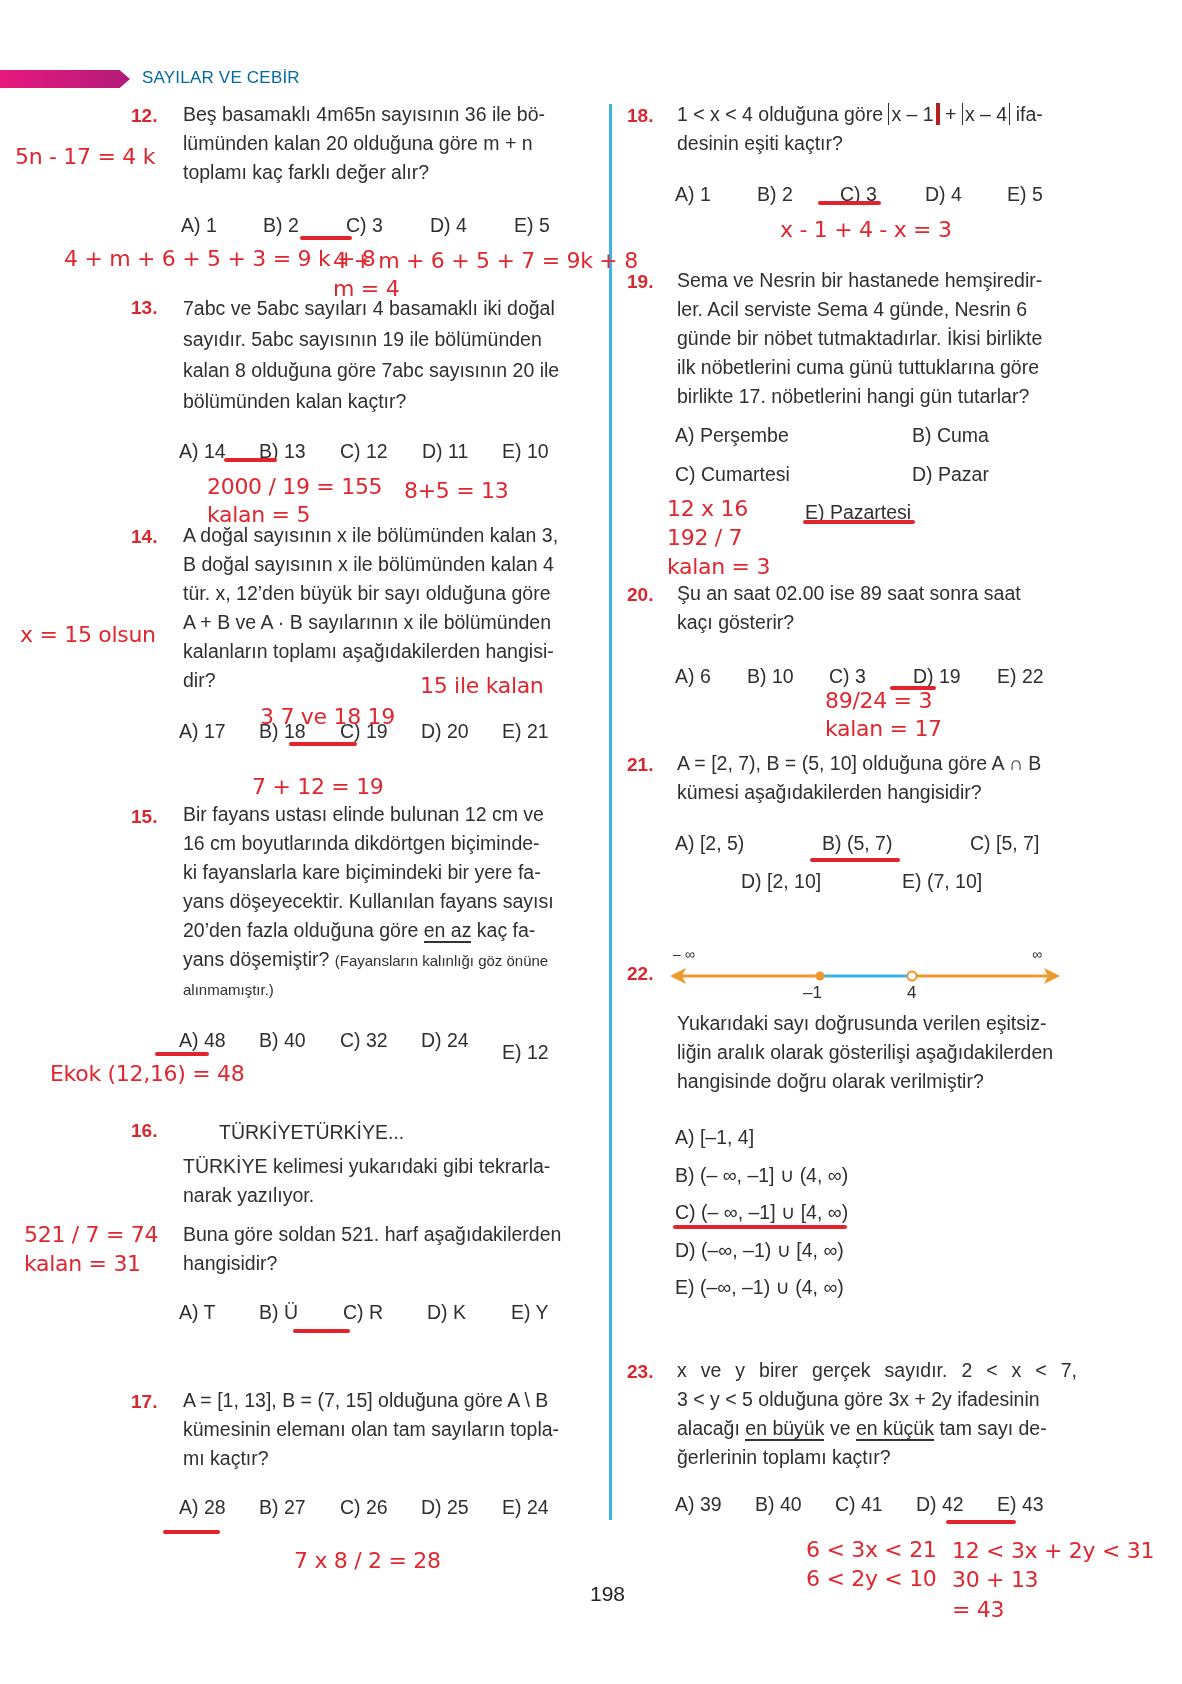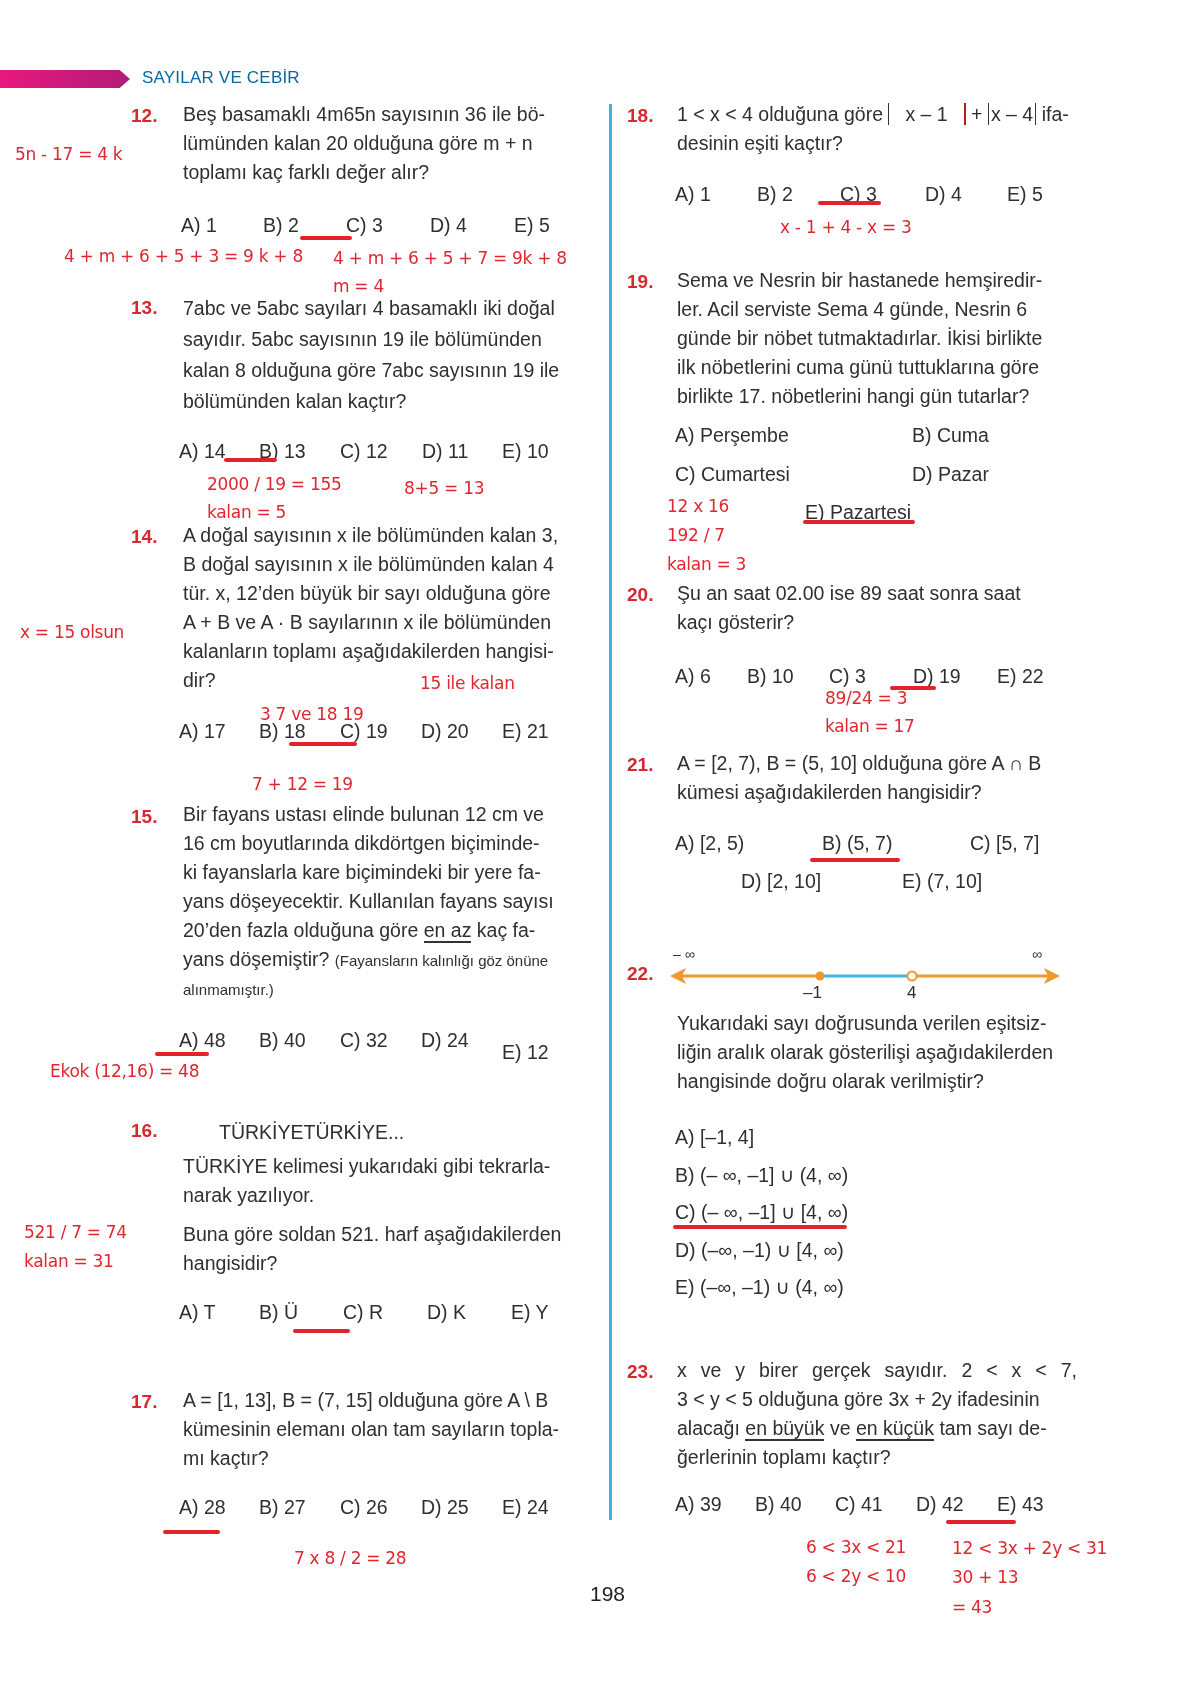--- a/index.html
+++ b/index.html
@@ -8,21 +8,21 @@
   .abs { position:absolute; }
   .header-bar { left:0; top:70px; width:130px; height:18px;
     background:linear-gradient(90deg,#e8197f 0%,#b21b78 100%);
     clip-path:polygon(0 0, 92% 0, 100% 50%, 92% 100%, 0 100%); }
   .header-title { left:142px; top:68px; font-size:17px; color:#0369a1; letter-spacing:0.2px; }
   .divider { left:609px; top:104px; width:3px; height:1416px; background:#3db4e2; }
   .qnum { font-weight:bold; color:#d7272f; font-size:19px; }
   .qtext { font-size:19.5px; line-height:29px; color:#2f2f2f; text-align:justify; }
   .qtext-r { font-size:19.5px; line-height:29px; color:#2f2f2f; text-align:justify; }
   .opt { font-size:19.5px; color:#2f2f2f; white-space:nowrap; }
-  .note { color:#e0262e; font-size:17px; white-space:nowrap; font-family:"DejaVu Sans", sans-serif; letter-spacing:-0.3px; }
+  .note { color:#e0262e; font-size:22px; white-space:nowrap; font-family:"DejaVu Sans", sans-serif; letter-spacing:-0.3px; }
   .uline-red { height:4px; background:#e3232c; border-radius:2px; }
   .small { font-size:15px; }
   .pagenum { left:590px; top:1582px; font-size:21px; color:#222; }
   .inf { font-size:14px; color:#333; }
 </style>
 </head>
 <body>
 
 <div class="abs header-bar"></div>
 <div class="abs header-title">SAYILAR VE CEBİR</div>
@@ -46,21 +46,21 @@
   <div class="abs note" style="left:64px;top:246px;">4 + m + 6 + 5 + 3 = 9 k + 8</div>
   <div class="abs note" style="left:333px;top:248px;">4 + m + 6 + 5 + 7 = 9k + 8</div>
   <div class="abs note" style="left:333px;top:276px;">m = 4</div>
 </div>
 
 <div>
   <div class="abs qnum" style="left:131px;top:297px;">13.</div>
   <div class="abs qtext" style="left:183px;top:293px;width:395px;line-height:31px;">
     <div>7abc ve 5abc  sayıları 4 basamaklı iki doğal</div>
     <div>sayıdır. 5abc sayısının 19 ile bölümünden</div>
-    <div>kalan 8 olduğuna göre 7abc sayısının 19 ile</div>
+    <div>kalan 8 olduğuna göre 7abc sayısının 20 ile</div>
     <div>bölümünden kalan kaçtır?</div>
   </div>
   <div class="abs opt" style="left:179px;top:440px;">A) 14</div>
   <div class="abs opt" style="left:259px;top:440px;">B) 13</div>
   <div class="abs opt" style="left:340px;top:440px;">C) 12</div>
   <div class="abs opt" style="left:422px;top:440px;">D) 11</div>
   <div class="abs opt" style="left:502px;top:440px;">E) 10</div>
   <div class="abs uline-red" style="left:224px;top:458px;width:53px;"></div>
   <div class="abs note" style="left:207px;top:474px;">2000 / 19 = 155</div>
   <div class="abs note" style="left:207px;top:502px;">kalan = 5</div>
@@ -142,21 +142,21 @@
   <div class="abs opt" style="left:340px;top:1496px;">C) 26</div>
   <div class="abs opt" style="left:421px;top:1496px;">D) 25</div>
   <div class="abs opt" style="left:502px;top:1496px;">E) 24</div>
   <div class="abs uline-red" style="left:163px;top:1530px;width:57px;"></div>
   <div class="abs note" style="left:294px;top:1548px;">7 x 8 / 2 = 28</div>
 </div>
 
 <div>
   <div class="abs qnum" style="left:627px;top:105px;">18.</div>
   <div class="abs qtext-r" style="left:677px;top:100px;width:400px;">
-    <div style="white-space:nowrap;"><span>1 &lt; x &lt; 4 olduğuna göre </span><span style="border-left:1px solid #333;border-right:2px solid #b91c1c;padding:0 16px;">x – 1</span><span> + </span><span style="border-left:1px solid #333;border-right:1px solid #333;padding:0 2px;">x – 4</span><span> ifa-</span></div>
+    <div style="white-space:nowrap;"><span>1 &lt; x &lt; 4 olduğuna göre </span><span style="border-left:1px solid #333;border-right:4px solid #b91c1c;padding:0 2px;">x – 1</span><span> + </span><span style="border-left:1px solid #333;border-right:1px solid #333;padding:0 2px;">x – 4</span><span> ifa-</span></div>
     <div>desinin eşiti kaçtır?</div>
   </div>
   <div class="abs opt" style="left:675px;top:183px;">A) 1</div>
   <div class="abs opt" style="left:757px;top:183px;">B) 2</div>
   <div class="abs opt" style="left:840px;top:183px;">C) 3</div>
   <div class="abs opt" style="left:925px;top:183px;">D) 4</div>
   <div class="abs opt" style="left:1007px;top:183px;">E) 5</div>
   <div class="abs uline-red" style="left:818px;top:201px;width:63px;"></div>
   <div class="abs note" style="left:780px;top:217px;">x - 1 + 4 - x = 3</div>
 </div>

